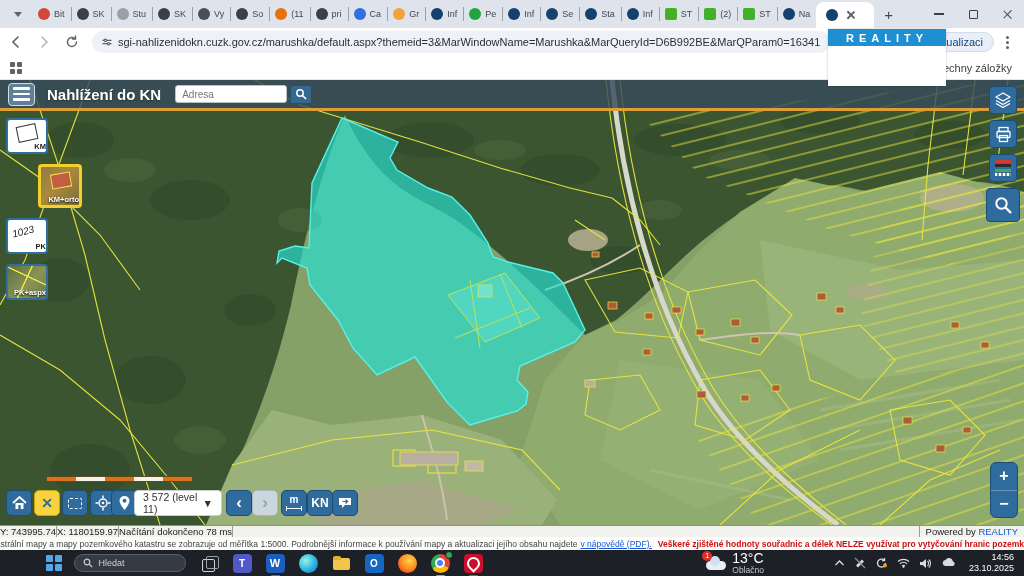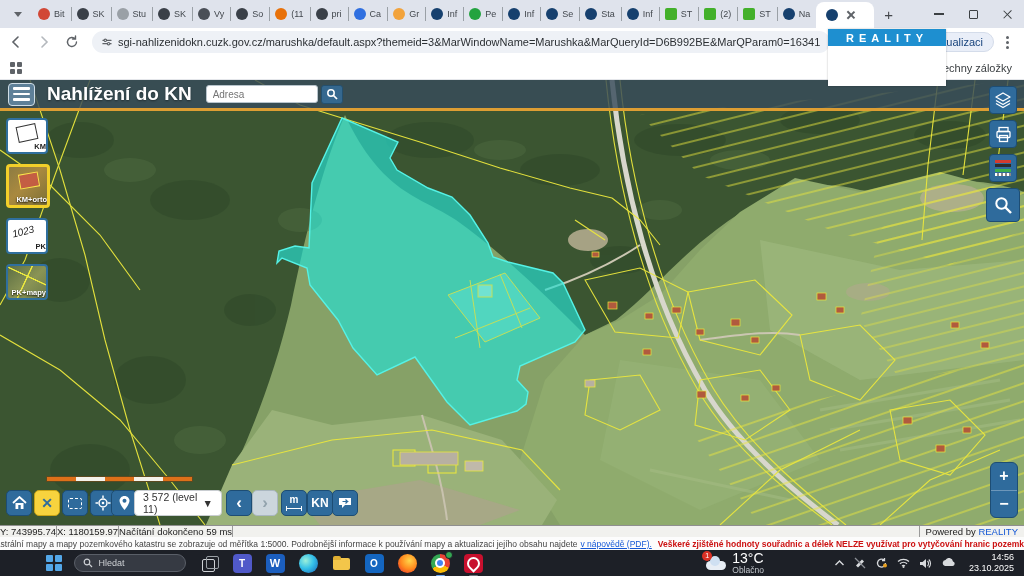--- a/index.html
+++ b/index.html
@@ -51,29 +51,29 @@
   .logo-top { flex:1; display:flex; align-items:center; justify-content:center; color:#cf1f2e; font-weight:bold; font-size:30px; letter-spacing:-2px; line-height:1; }
   .logo-bot { height:17px; background:#1e8fd0; color:#fff; font-size:11px; font-weight:bold; letter-spacing:5px; display:flex; align-items:center; justify-content:center; }
 
   
   .mapwrap { position:absolute; top:80px; left:0; width:1024px; height:445px; overflow:hidden; background:#6f8d58; }
   .mapwrap svg.mapsvg { position:absolute; top:0; left:0; }
 
   .mapheader { position:absolute; top:0; left:0; width:1024px; height:31px; background:rgba(56,76,92,.82); border-bottom:3px solid #dd9e33; display:flex; align-items:center; z-index:5; }
   .hamb { width:27px; height:23px; margin-left:8px; background:#5e8098; border:1px solid #cfdde6; border-radius:4px; display:flex; flex-direction:column; justify-content:center; gap:3px; align-items:center; }
   .hamb i { width:17px; height:2.4px; background:#fff; border-radius:1px; }
-  .mtitle { color:#fff; font-size:19px; font-weight:bold; margin-left:12px; text-shadow:0 1px 2px rgba(0,0,0,.4); }
+  .mtitle { color:#fff; font-size:15px; font-weight:bold; margin-left:12px; text-shadow:0 1px 2px rgba(0,0,0,.4); }
   .addr-input { margin-left:14px; width:112px; height:18px; border:1px solid #b8c4cc; border-radius:3px; font-size:10px; padding:0 6px; color:#333; outline:none; }
   .searchbtn { width:22px; height:19px; margin-left:3px; background:#35688f; border:1px solid #24506f; border-radius:3px; display:flex; align-items:center; justify-content:center; }
 
   .layercol { position:absolute; left:6px; top:38px; z-index:5; display:flex; flex-direction:column; }
   .lbtn { width:42px; height:36px; border:2px solid #2f6f9e; border-radius:4px; background:#fff; position:relative; margin-bottom:10px; overflow:hidden; }
   .lbtn .llabel { position:absolute; bottom:1px; left:0; right:0; text-align:right; font-size:7.5px; font-weight:bold; color:#222; }
   .lbtn.sel { border:3px solid #f2cf2a; height:44px; width:44px; }
-  .lbtn.photo1 { background:linear-gradient(135deg,#8d7c42 0%,#a9893f 45%,#7d7036 100%); }
+  .lbtn.photo1 { background:linear-gradient(135deg,#8d7c42 0%,#a9893f 45%,#7d7036 100%);margin-left:32px; }
   .lbtn.photo2 { background:linear-gradient(135deg,#5d6f44 0%,#8a9455 55%,#6b7a48 100%); }
   .lbtn.photo1 .llabel,.lbtn.photo2 .llabel { color:#fff; text-shadow:0 1px 2px #000; }
   .km-shape { position:absolute; top:5px; left:9px; width:20px; height:16px; border:1.5px solid #333; transform:rotate(-12deg); }
   .ortored { position:absolute; top:6px; left:10px; width:20px; height:15px; background:rgba(205,80,70,.75); border:1px solid #f5e84a; transform:rotate(-10deg); }
   .pk-squig { position:absolute; top:6px; left:4px; font-size:10px; color:#222; transform:rotate(-14deg); font-style:italic; }
   .ylines { position:absolute; inset:0; background:
      linear-gradient(115deg, transparent 44%, #ece93f 45%, #ece93f 47%, transparent 48%),
      linear-gradient(25deg, transparent 60%, #ece93f 61%, #ece93f 63%, transparent 64%); }
 
   .rtools { position:absolute; right:4px; top:6px; z-index:6; display:flex; flex-direction:column; align-items:center; }
@@ -469,21 +469,21 @@
       <div class="lbtn sel photo1">
         <i class="ortored"></i>
         <span class="llabel">KM+orto</span>
       </div>
       <div class="lbtn">
         <span class="pk-squig">1023</span>
         <span class="llabel">PK</span>
       </div>
       <div class="lbtn photo2">
         <i class="ylines"></i>
-        <span class="llabel">PK+mapy</span>
+        <span class="llabel">PK+aspx</span>
       </div>
     </div>
 
     <div class="rtools">
       <div class="rtbtn">
         <svg width="18" height="18" viewBox="0 0 18 18">
             <g fill="none" stroke="#fff" stroke-width="1.4" stroke-linejoin="round">
               <path d="M9 2 L16 6 L9 10 L2 6 Z"></path>
               <path d="M2 9.5 L9 13.5 L16 9.5"></path>
               <path d="M2 12.5 L9 16.5 L16 12.5"></path>
@@ -580,21 +580,21 @@
             <path d="M2 2 h12 v7 h-6 l-3 3 v-3 h-3 Z" fill="#fff"></path>
             <path d="M5.5 5.5 l5 0 l-2 -2 m2 2 l-2 2" stroke="#2f6b9c" stroke-width="1.2" fill="none"></path>
           </svg>
       </div>
     </div>
   </div>
 
   <div class="statusbar">
     <span class="seg">Y: 743995.74</span>
     <span class="seg">X: 1180159.97</span>
-    <span class="seg">Načítání dokončeno 59 ms</span>
+    <span class="seg">Načítání dokončeno 78 ms</span>
     <span class="powered"><span>Powered by</span> <span class="brand">REALITY</span></span>
   </div>
 
   <div class="infobar">
     <span>Obsah katastrální mapy a mapy pozemkového katastru se zobrazuje od měřítka 1:5000. Podrobnější informace k používání mapy a aktualizaci jejího obsahu najdete</span>
     <span class="lnk">v nápovědě (PDF).</span>
     <span class="warn">Veškeré zjištěné hodnoty souřadnic a délek NELZE využívat pro vytyčování hranic pozemků v terénu.</span>
   </div>
 
   <div class="taskbar">

